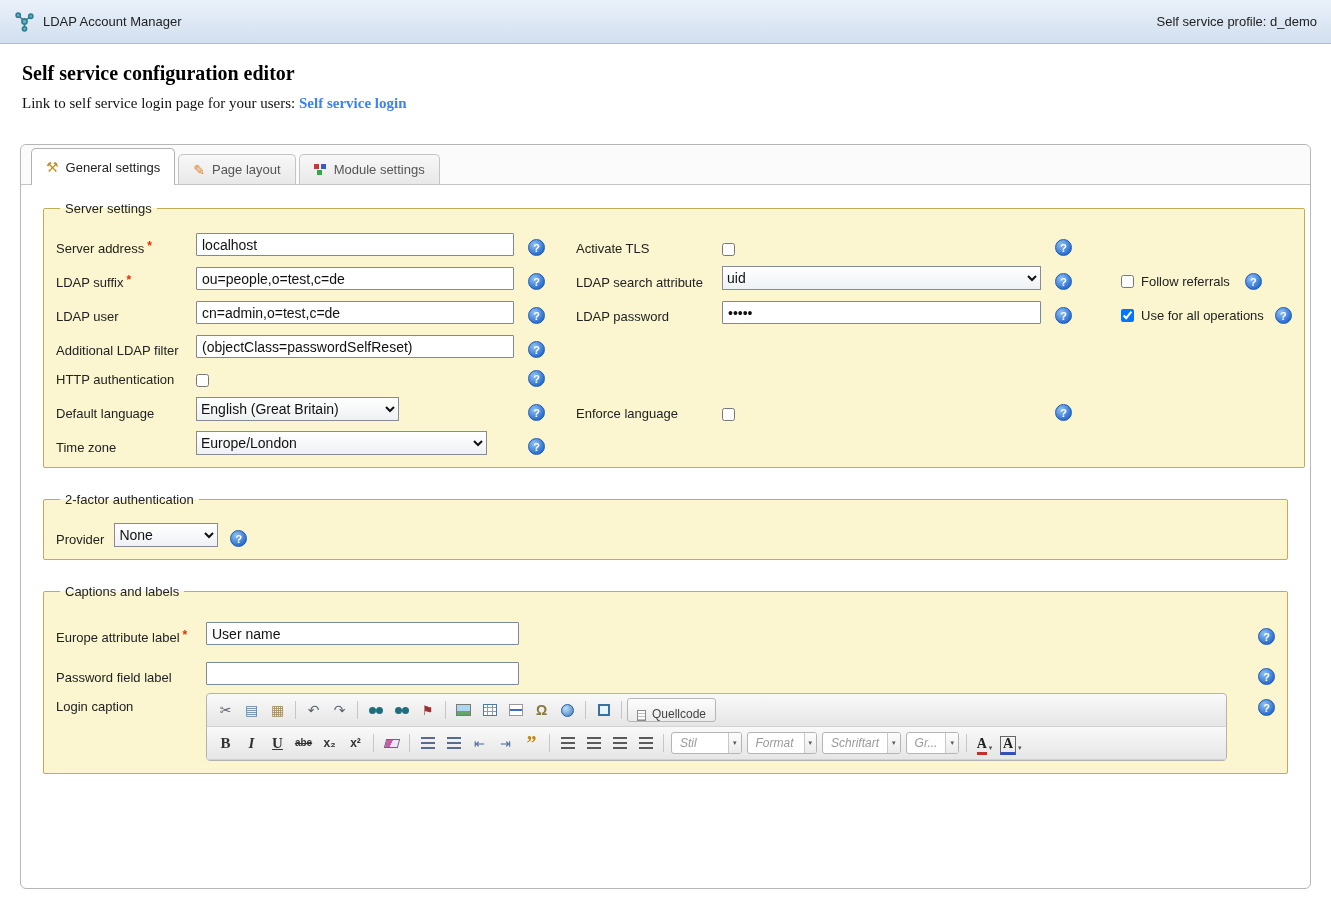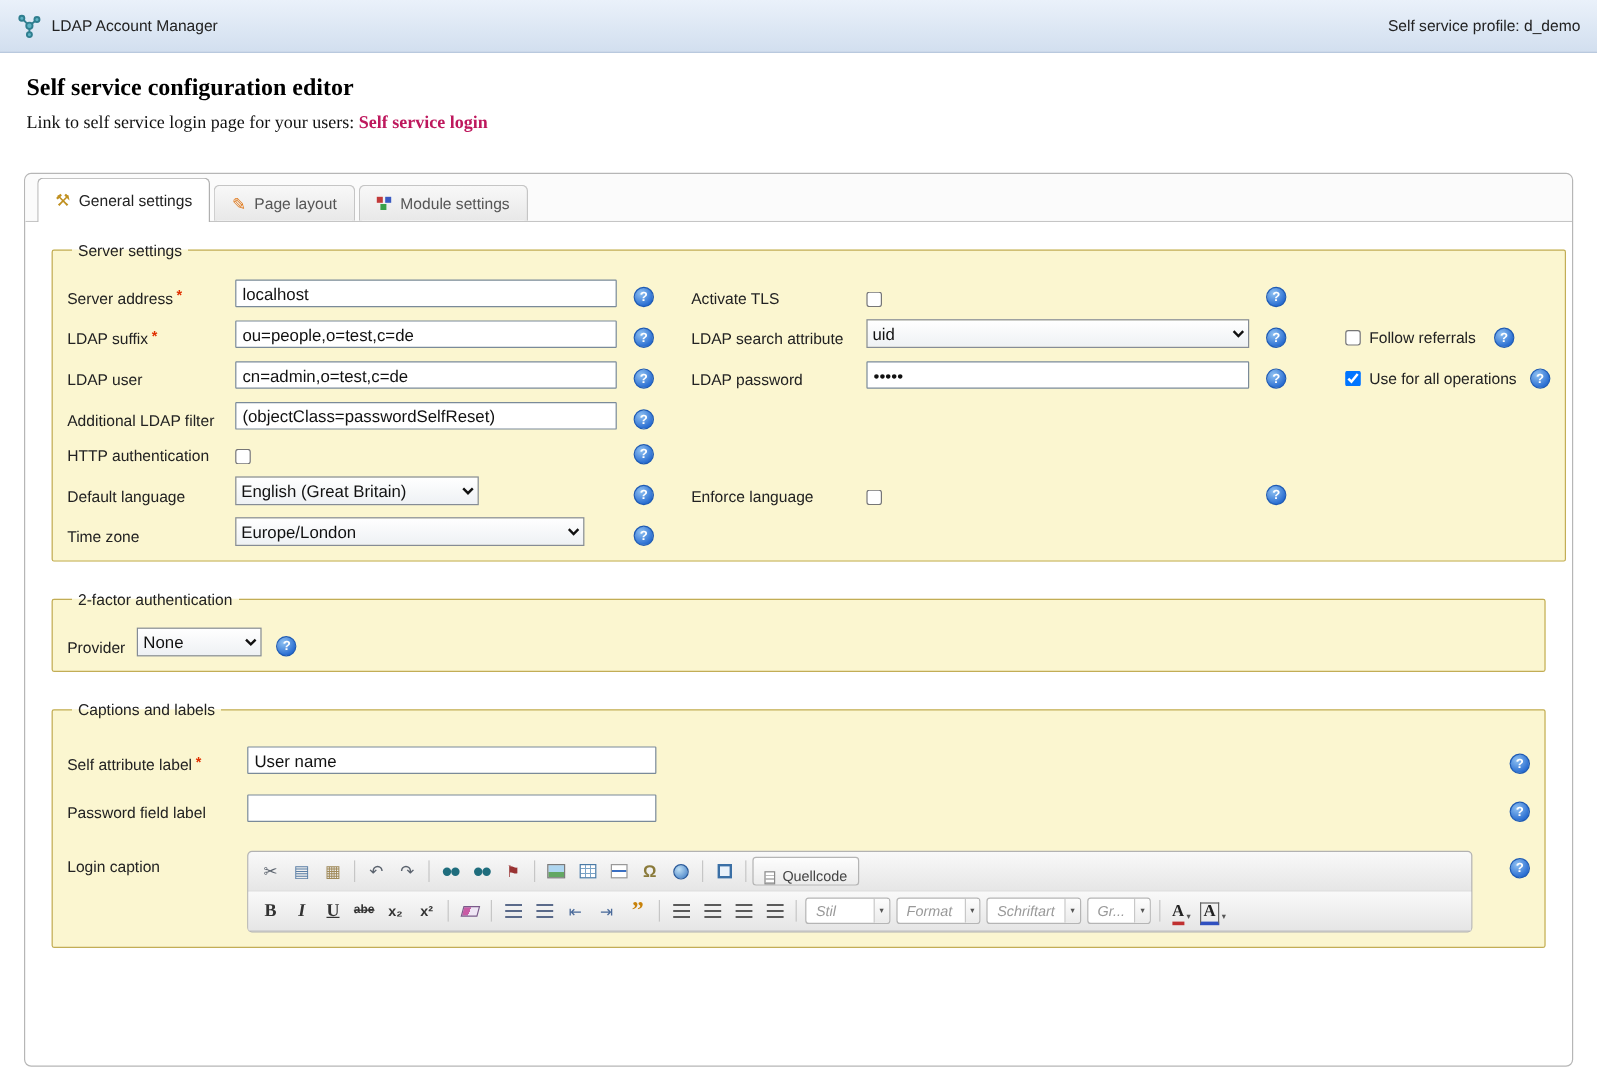--- a/index.html
+++ b/index.html
@@ -23,21 +23,21 @@
 
   
   .page { padding:0 20px; }
   h1.title {
     margin:18px 0 6px 2px; font-family:"Liberation Serif", serif;
     font-size:20px; font-weight:bold; color:#000;
   }
   .loginline {
     margin:10px 0 0 2px; font-family:"Liberation Serif", serif; font-size:15px; color:#111;
   }
-  .loginline a { color:#be185d; font-weight:bold; text-decoration:none; cursor:pointer; }
+  .loginline a { color:#3b82f6; font-weight:bold; text-decoration:none; cursor:pointer; }
 
   
   .widget {
     margin-top:32px; height:745px; overflow:hidden;
     border:1px solid #b6b6b6; border-radius:6px; background:#fff;
   }
   .tab-bar {
     display:flex; align-items:flex-end; gap:3px;
     padding:6px 6px 0 10px; height:40px;
     background:#fbfbfb; border-bottom:1px solid #c5c5c5;
@@ -83,21 +83,21 @@
   .hcell-r { width:34px; display:flex; justify-content:flex-end; align-items:center; }
   .extra { display:flex; align-items:center; gap:7px; margin-left:18px; }
 
   .req { color:#e03000; font-weight:bold; margin-left:3px; position:relative; top:-3px; font-size:12px; }
 
   input[type=text], input[type=password] {
     height:23px; border:1px solid #7a8a99; background:#fff; padding:2px 5px;
     font-family:"Liberation Sans", sans-serif; font-size:14px; color:#111; border-radius:1px;
   }
   .w318 { width:324px; }
-  .w323 { width:341px; }
+  .w323 { width:313px; }
   select {
     height:24px; border:1px solid #858c96; background:linear-gradient(#ffffff,#eef1f4);
     font-family:"Liberation Sans", sans-serif; font-size:14px; color:#111;
   }
   input[type=checkbox] { width:13px; height:13px; margin:0; }
 
   .help {
     width:17px; height:17px; border-radius:50%; flex:0 0 auto;
     background:radial-gradient(circle at 35% 30%, #8fc1f2, #2b6fd2 72%);
     border:1px solid #1d5ab4;
@@ -348,37 +348,37 @@
           </select>
           <span class="help" style="margin-left:12px">?</span>
         </div>
       </fieldset>
 
       <fieldset>
         <legend>Captions and labels</legend>
 
         <div class="row" style="min-height:40px">
           <span class="cl">
-            <span>Self attribute label</span><span class="req">*</span>
+            <span>Europe attribute label</span><span class="req">*</span>
           </span>
           <input type="text" class="w323" value="User name" style="">
           <span class="hcell-r" style="margin-left:auto">
               <span class="help">?</span>
             </span>
         </div>
 
         <div class="row" style="min-height:40px">
           <span class="cl">Password field label</span>
           <input type="text" class="w323" value="" style="">
           <span class="hcell-r" style="margin-left:auto">
               <span class="help">?</span>
             </span>
         </div>
 
-        <div class="row top" style="margin-top:24px">
+        <div class="row top" style="margin-top:8px">
           <span class="cl" style="padding-top:6px">Login caption</span>
 
           <div class="editor">
             <div class="toolbar tb1">
               <button class="tbtn">
                   <span class="g dim">✂</span>
                 </button>
               <button class="tbtn">
                   <span class="g copy">▤</span>
                 </button>

